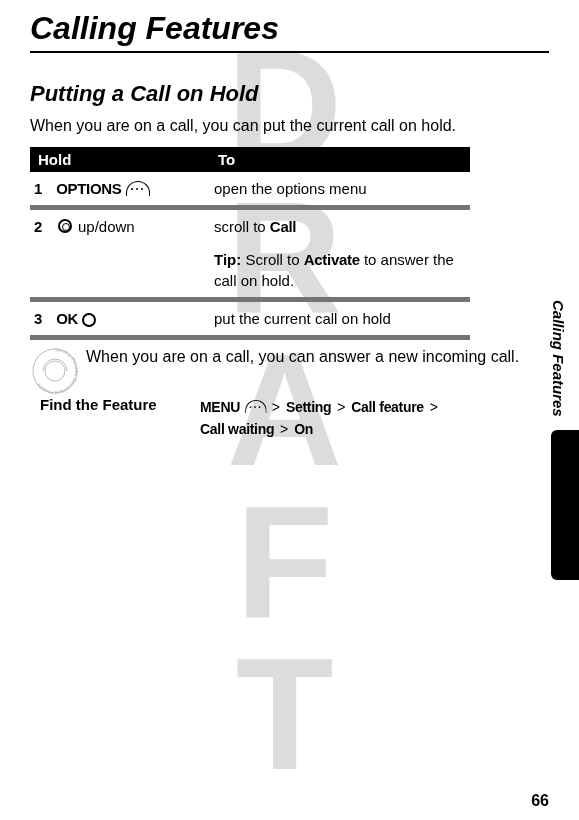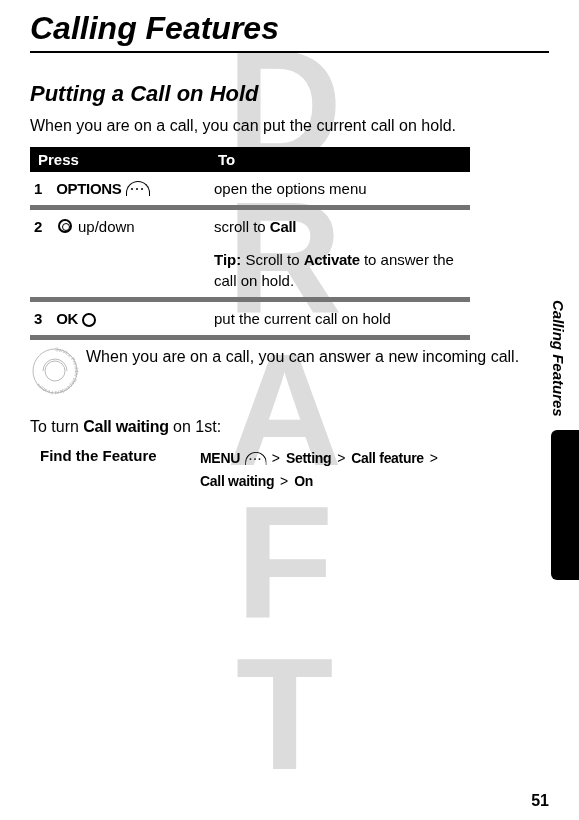--- a/index.html
+++ b/index.html
@@ -225,21 +225,21 @@
 
 <div class="content">
   <h1 class="page-title">Calling Features</h1>
 
   <h2 class="section-title">Putting a Call on Hold</h2>
   <p class="body-text">When you are on a call, you can put the current call on hold.</p>
 
   <table class="instr">
     <thead>
       <tr>
-        <th>Press</th>
+        <th>Hold</th>
         <th>To</th>
       </tr>
     </thead>
     <tbody>
       <tr>
         <td>
           <span class="step-num">1</span>
           <span class="bold-cond">OPTIONS</span>
           <span class="dots-icon">
             <span class="d" style="left:5px;top:7px"></span>
@@ -287,23 +287,20 @@
         <path d="M 13 25 A 12 12 0 0 1 37 25" fill="none" stroke="#bbb" stroke-width="1"></path>
         <path id="circ" d="M 25 5 A 20 20 0 1 1 24.9 5" fill="none"></path>
         <text font-size="5" fill="#aaa">
           <textPath href="#circ">Service Provider Dependent Feature</textPath>
         </text>
       </svg>
     </span>
     <p class="body-text">When you are on a call, you can answer a new incoming call.</p>
   </div>
 
-  <p class="body-text" style="margin-top:20px">
-    <span>To turn </span><span class="bold-cond">Call waiting</span><span> on 1st:</span>
-  </p>
 
   <div class="find-feature">
     <div class="find-feature-label">Find the Feature</div>
     <div class="find-feature-path">
       <span class="bold-cond">MENU</span>
       <span class="dots-icon" style="transform:scale(0.9)">
         <span class="d" style="left:5px;top:7px"></span>
         <span class="d" style="left:10px;top:7px"></span>
         <span class="d" style="left:15px;top:7px"></span>
       </span>
@@ -314,13 +311,13 @@
       <span class="chev">&gt;</span><br>
       <span class="bold-cond">Call waiting</span>
       <span class="chev">&gt;</span>
       <span class="bold-cond">On</span>
     </div>
   </div>
 </div>
 
 <div class="side-label">Calling Features</div>
 <div class="side-tab"></div>
-<div class="page-num">51</div>
+<div class="page-num">66</div>
 
 </body></html>

